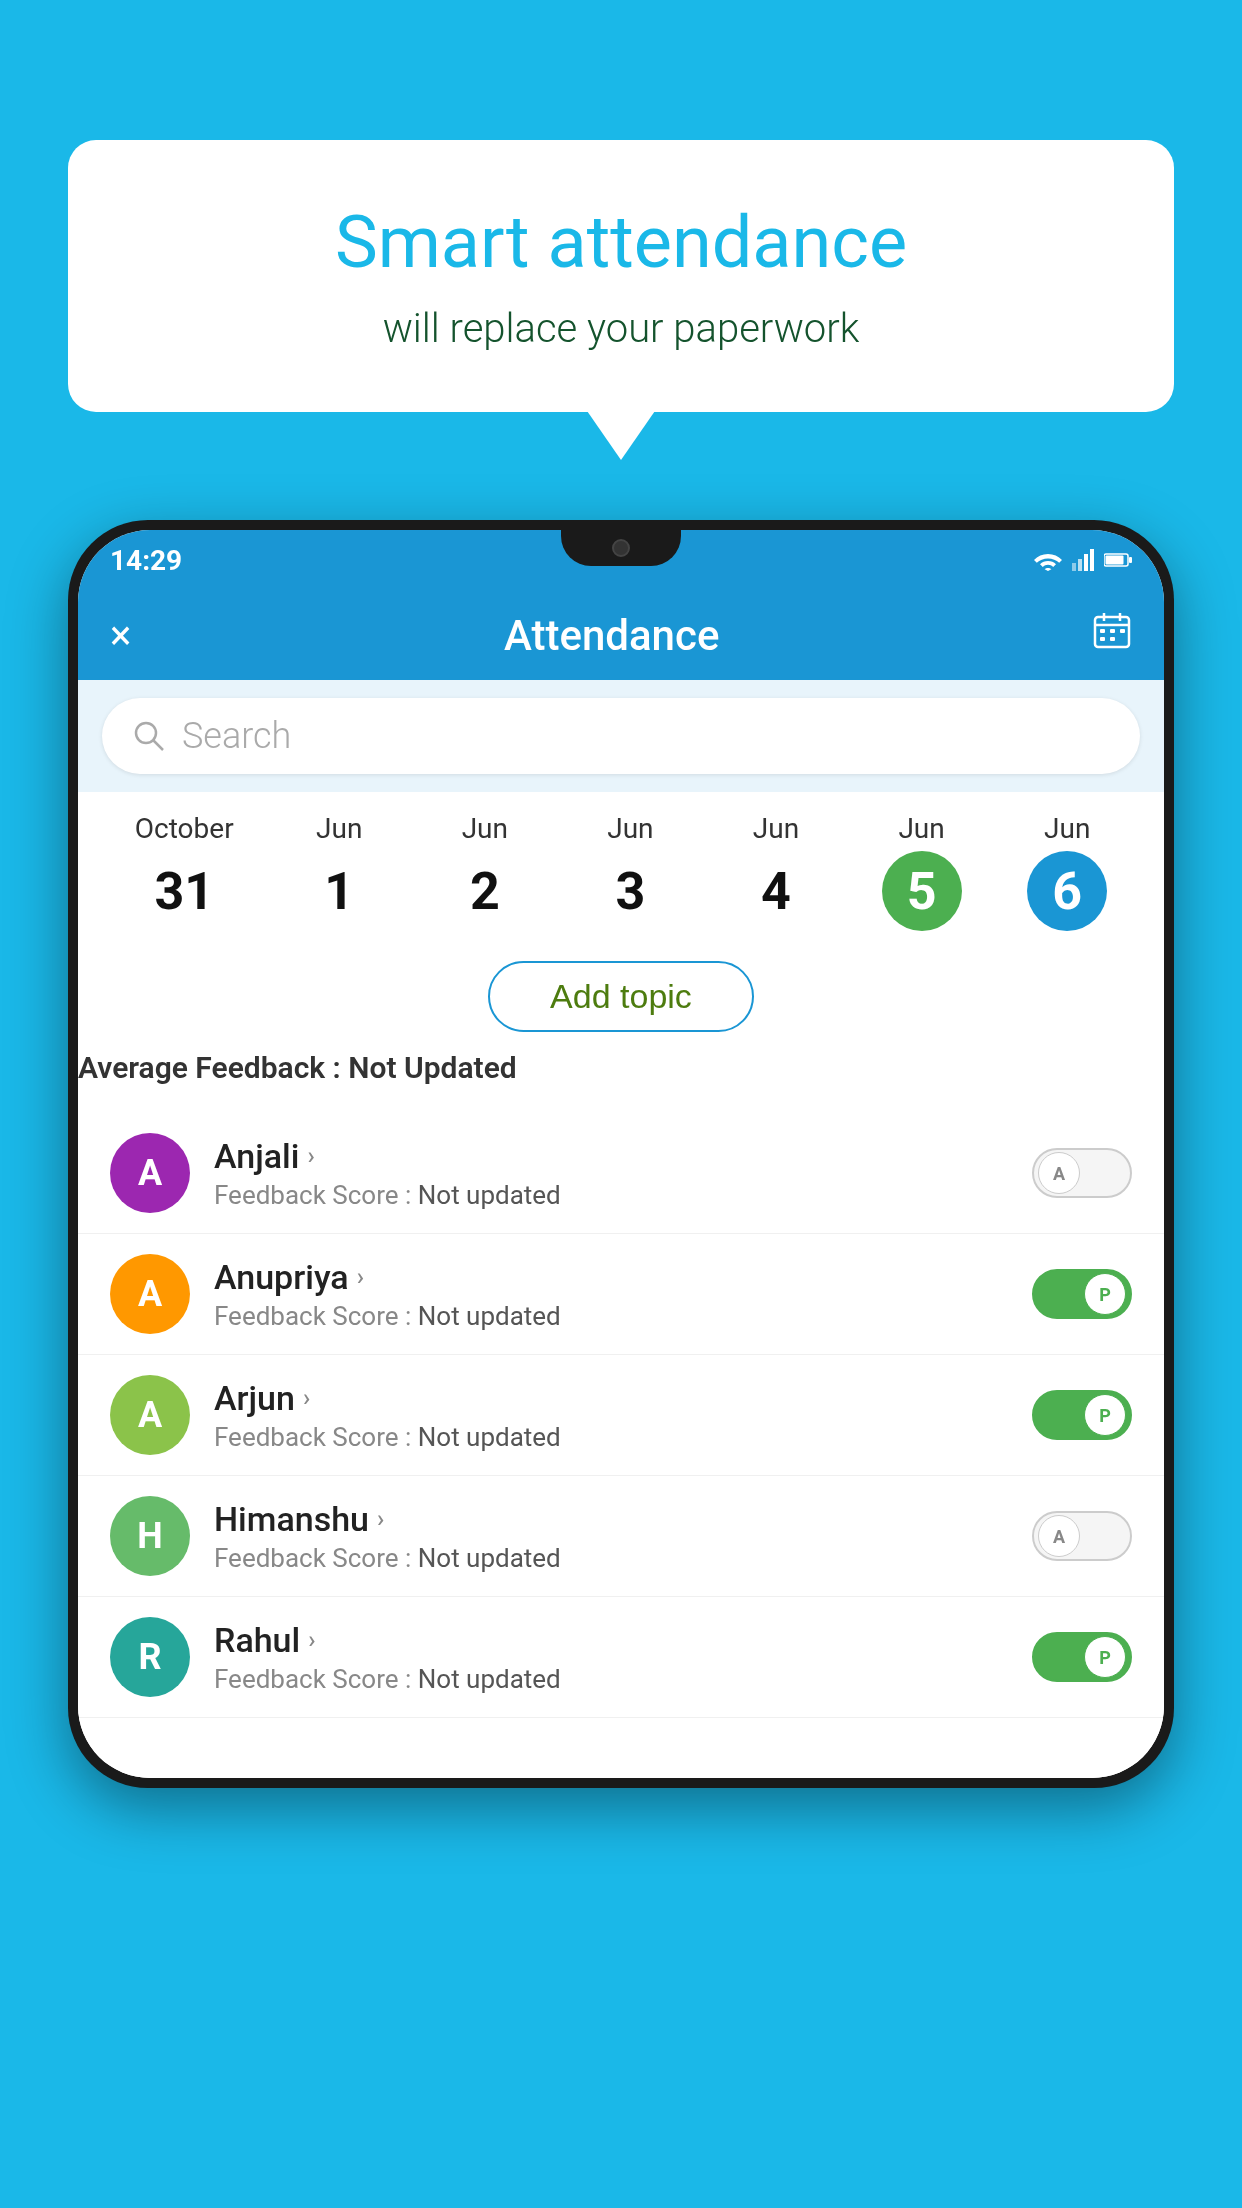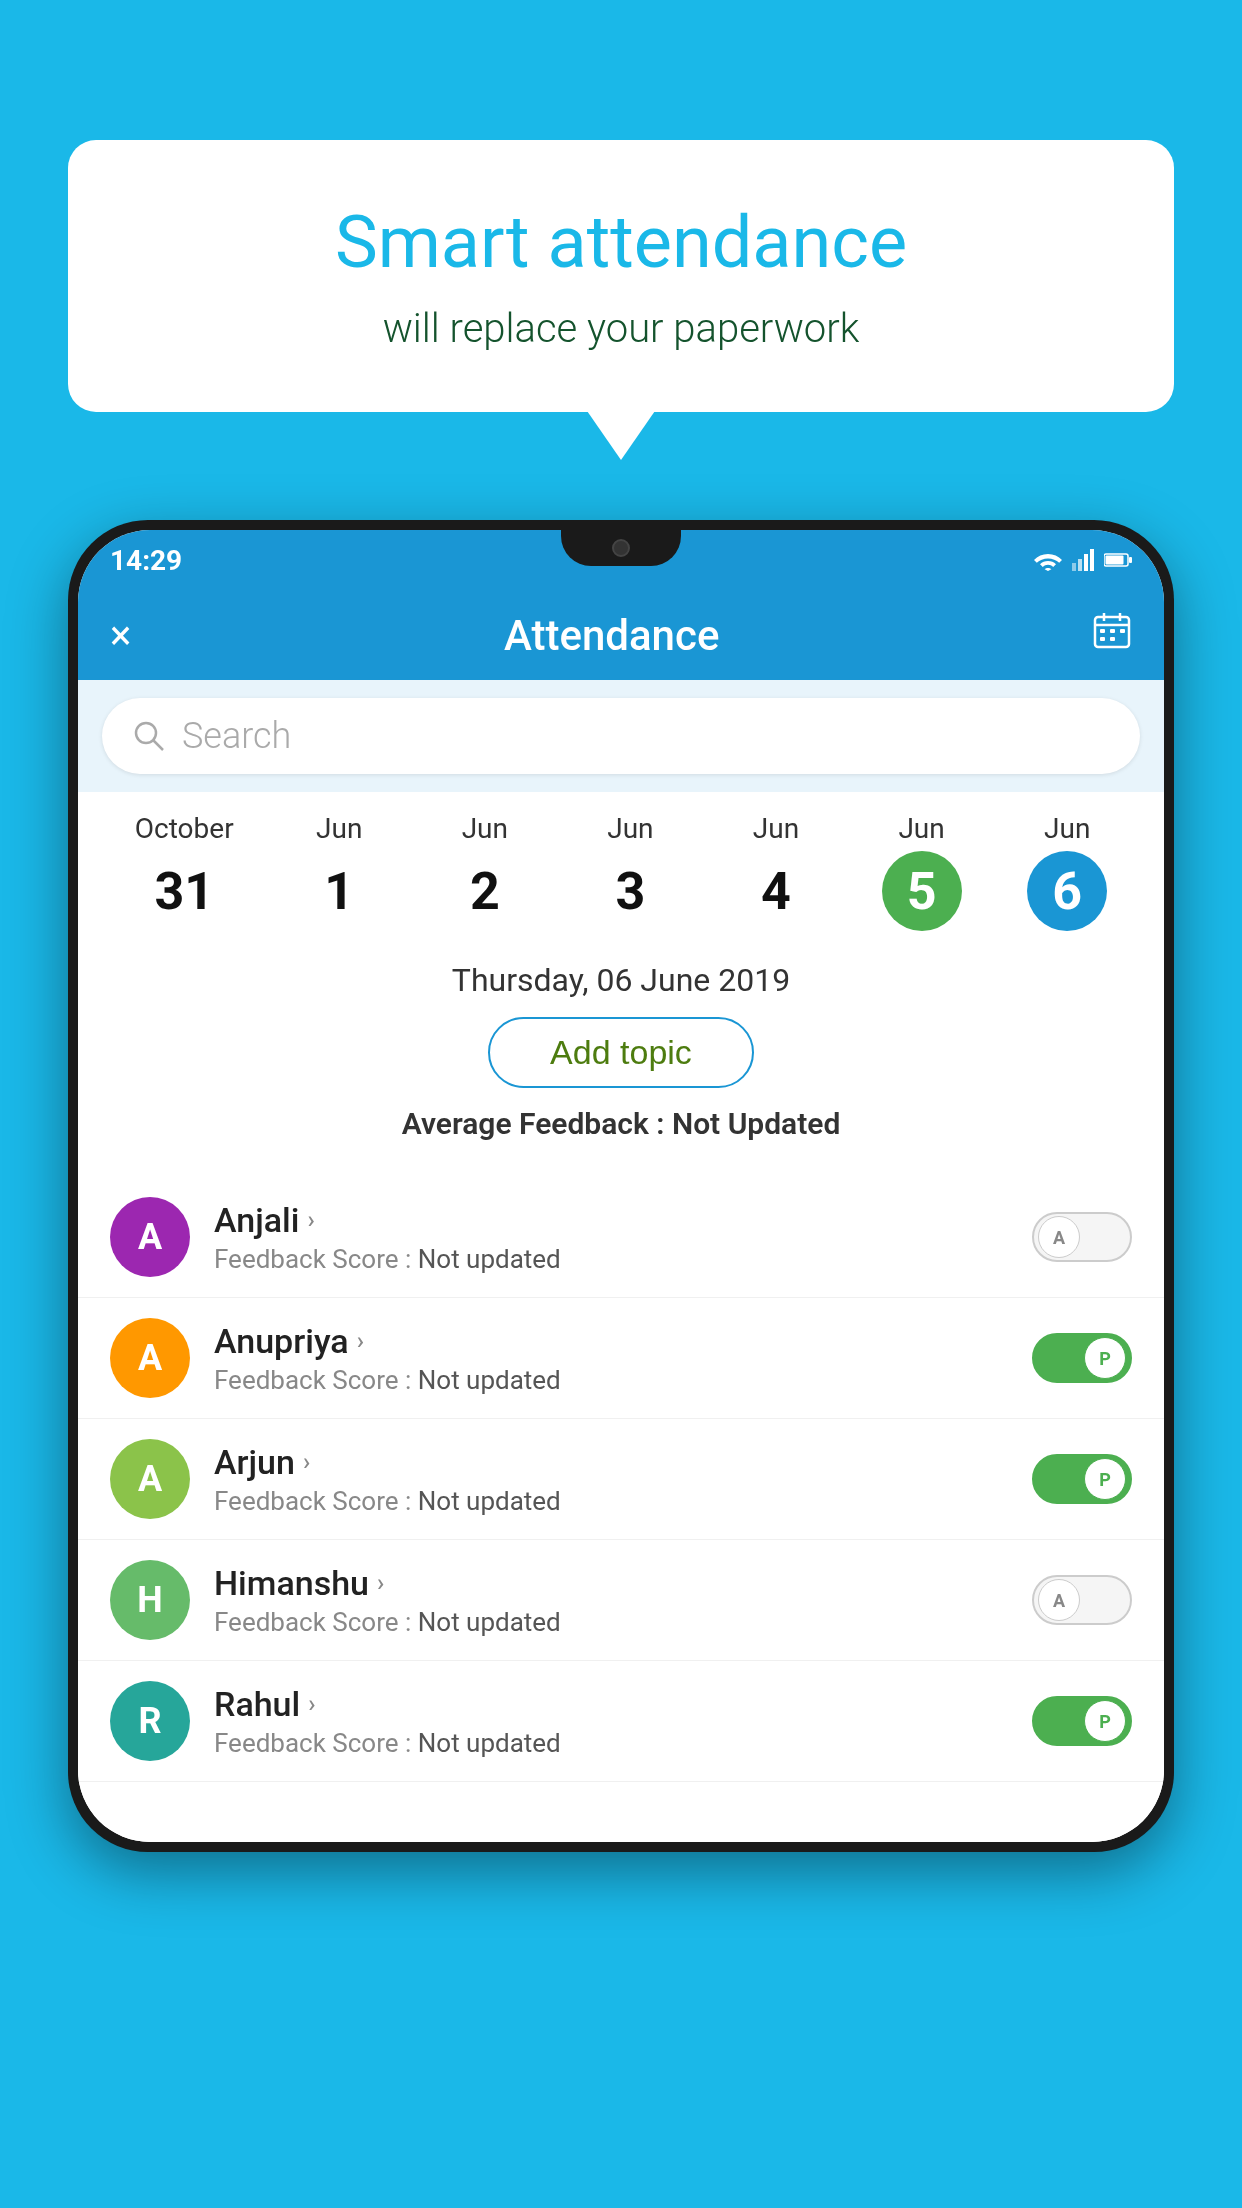--- a/index.html
+++ b/index.html
@@ -217,24 +217,24 @@
       border: 2px solid #1a96d4;
       border-radius: 40px;
       padding: 14px 60px;
       background: white;
       color: #4d7c0f;
       font-size: 34px;
       cursor: pointer;
       width: fit-content;
     }
     .avg-feedback {
-      text-align: center;
+      text-align: left;
       font-size: 30px;
       color: #888;
-      margin-bottom: 16px;
+      margin-bottom: 8px;
     }
     .avg-feedback span {
       color: #333;
       font-weight: 600;
     }
 
     
     .student-list {
       background: white;
     }
@@ -428,21 +428,20 @@
             <div class="cal-month">Jun</div>
             <div class="cal-date today">5</div>
           </div>
           <div class="cal-day">
             <div class="cal-month">Jun</div>
             <div class="cal-date selected">6</div>
           </div>
         </div>
 
       <div class="content-area">
-        <div class="selected-date-label">Thursday, 06 June 2019</div>
         <button class="add-topic-btn">Add topic</button>
         <div class="avg-feedback">
           <span>Average Feedback :</span>
           <span>Not Updated</span>
         </div>
       </div>
 
       <div class="student-list" id="student-list">
       <div class="student-item">
             <div class="avatar avatar-purple">A</div>

